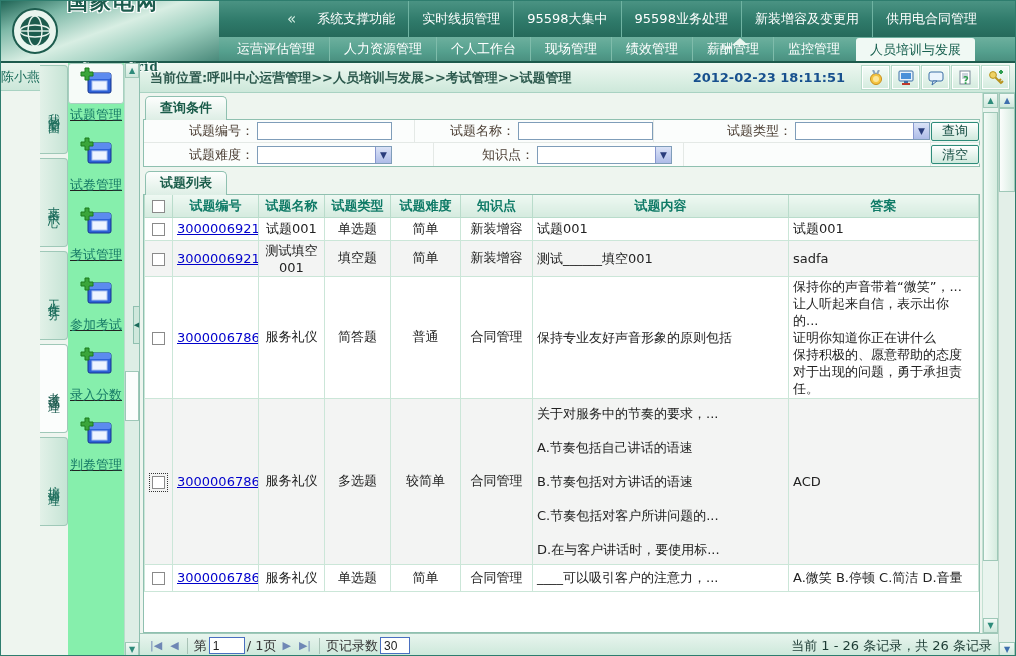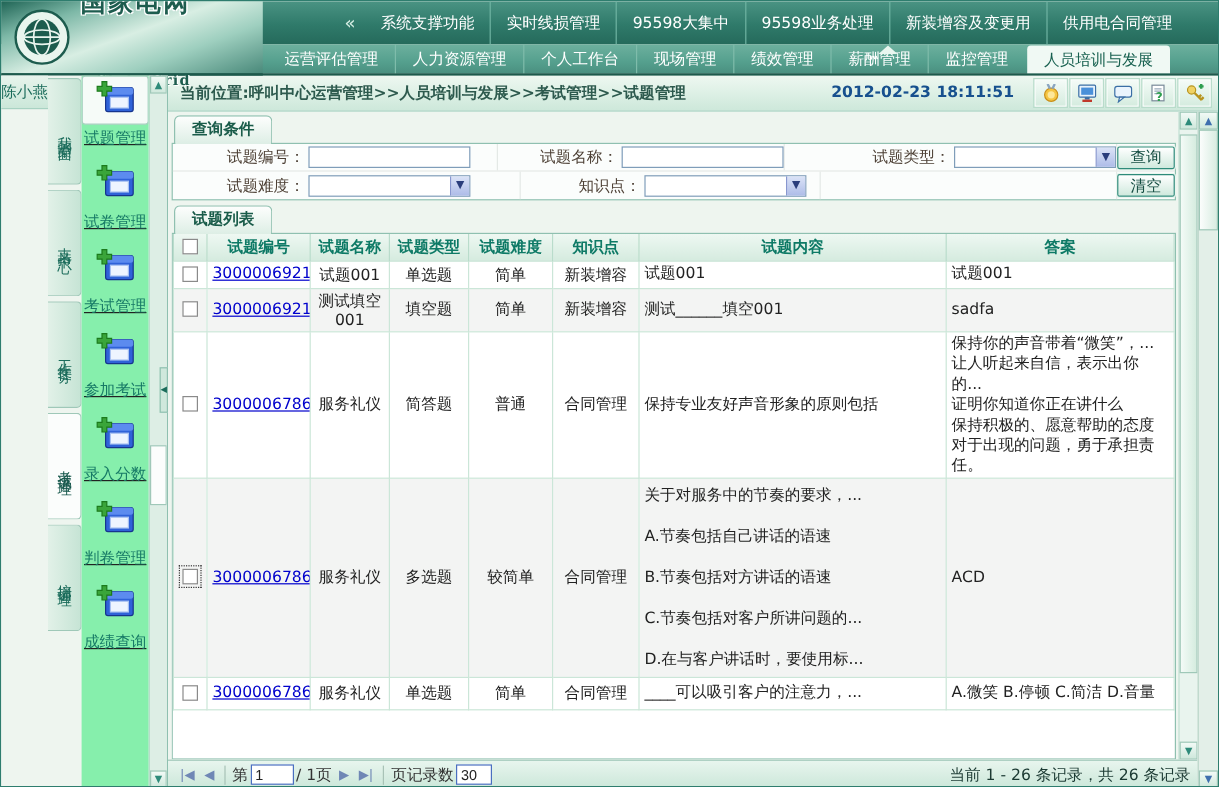--- a/index.html
+++ b/index.html
@@ -201,29 +201,20 @@
             <span class="lbl">录入分数</span>
           </div>
           <div class="menu-item">
             <span class="ic"><svg width="34" height="30" viewBox="0 0 34 30">
                   <rect x="9" y="6" width="23" height="20" rx="2" fill="#2f62d8" stroke="#16348e"></rect>
                   <rect x="9" y="6" width="23" height="6" rx="2" fill="#5c8bef"></rect>
                   <rect x="13" y="14" width="15" height="9" fill="#eef4ff" stroke="#a9c2f2"></rect>
                   <path d="M6 1h4v4h4v4h-4v4H6V9H2V5h4z" fill="#3aa53a" stroke="#1c7a1c"></path>
                 </svg></span>
             <span class="lbl">判卷管理</span>
-          </div>
-          <div class="menu-item">
-            <span class="ic"><svg width="34" height="30" viewBox="0 0 34 30">
-                  <rect x="9" y="6" width="23" height="20" rx="2" fill="#2f62d8" stroke="#16348e"></rect>
-                  <rect x="9" y="6" width="23" height="6" rx="2" fill="#5c8bef"></rect>
-                  <rect x="13" y="14" width="15" height="9" fill="#eef4ff" stroke="#a9c2f2"></rect>
-                  <path d="M6 1h4v4h4v4h-4v4H6V9H2V5h4z" fill="#3aa53a" stroke="#1c7a1c"></path>
-                </svg></span>
-            <span class="lbl">成绩查询</span>
           </div>
         </div>
         <div class="menu-scroll">
           <div class="scr-btn">▲</div>
           <div class="track">
               <div class="thumb"></div>
             </div>
           <div class="scr-btn bottom">▼</div>
         </div>
       </div>

